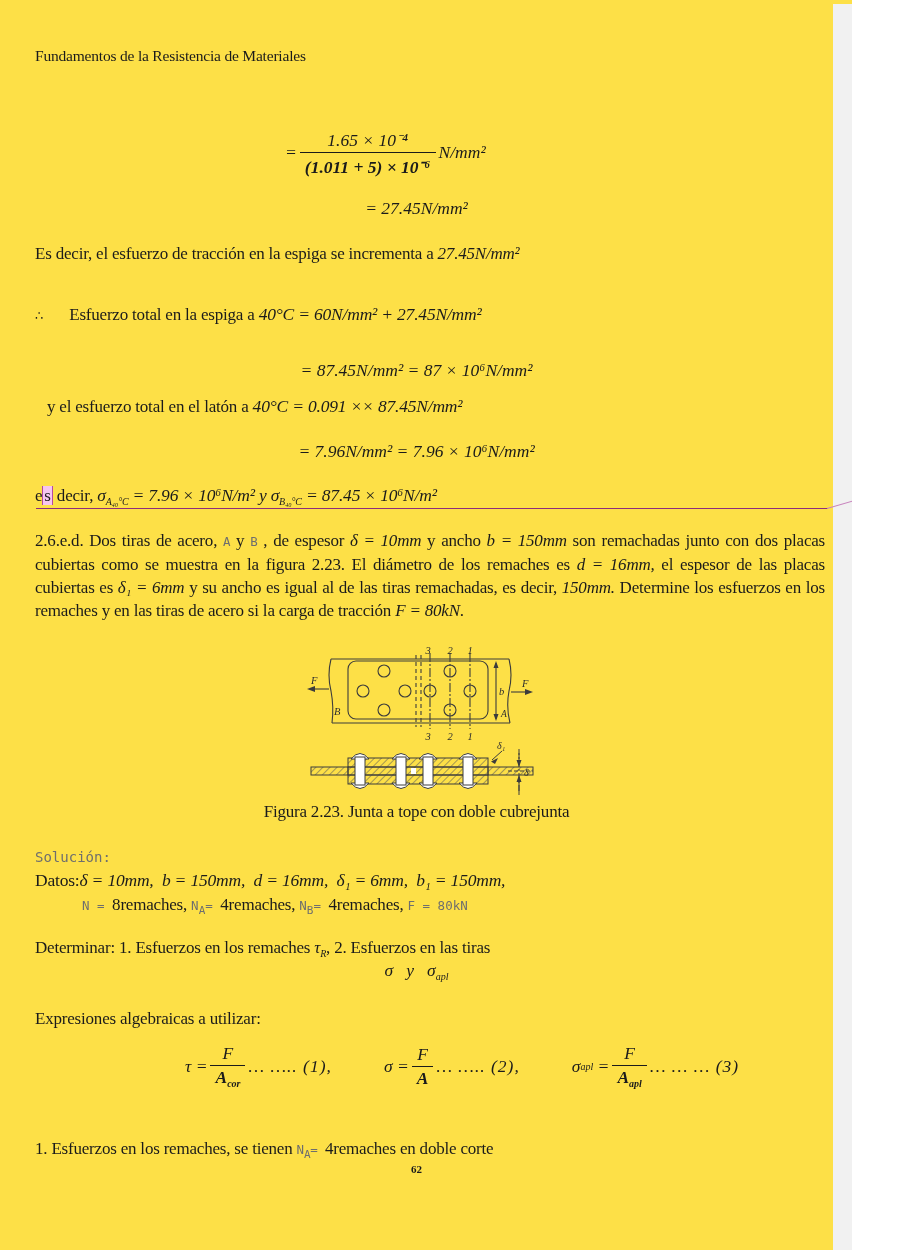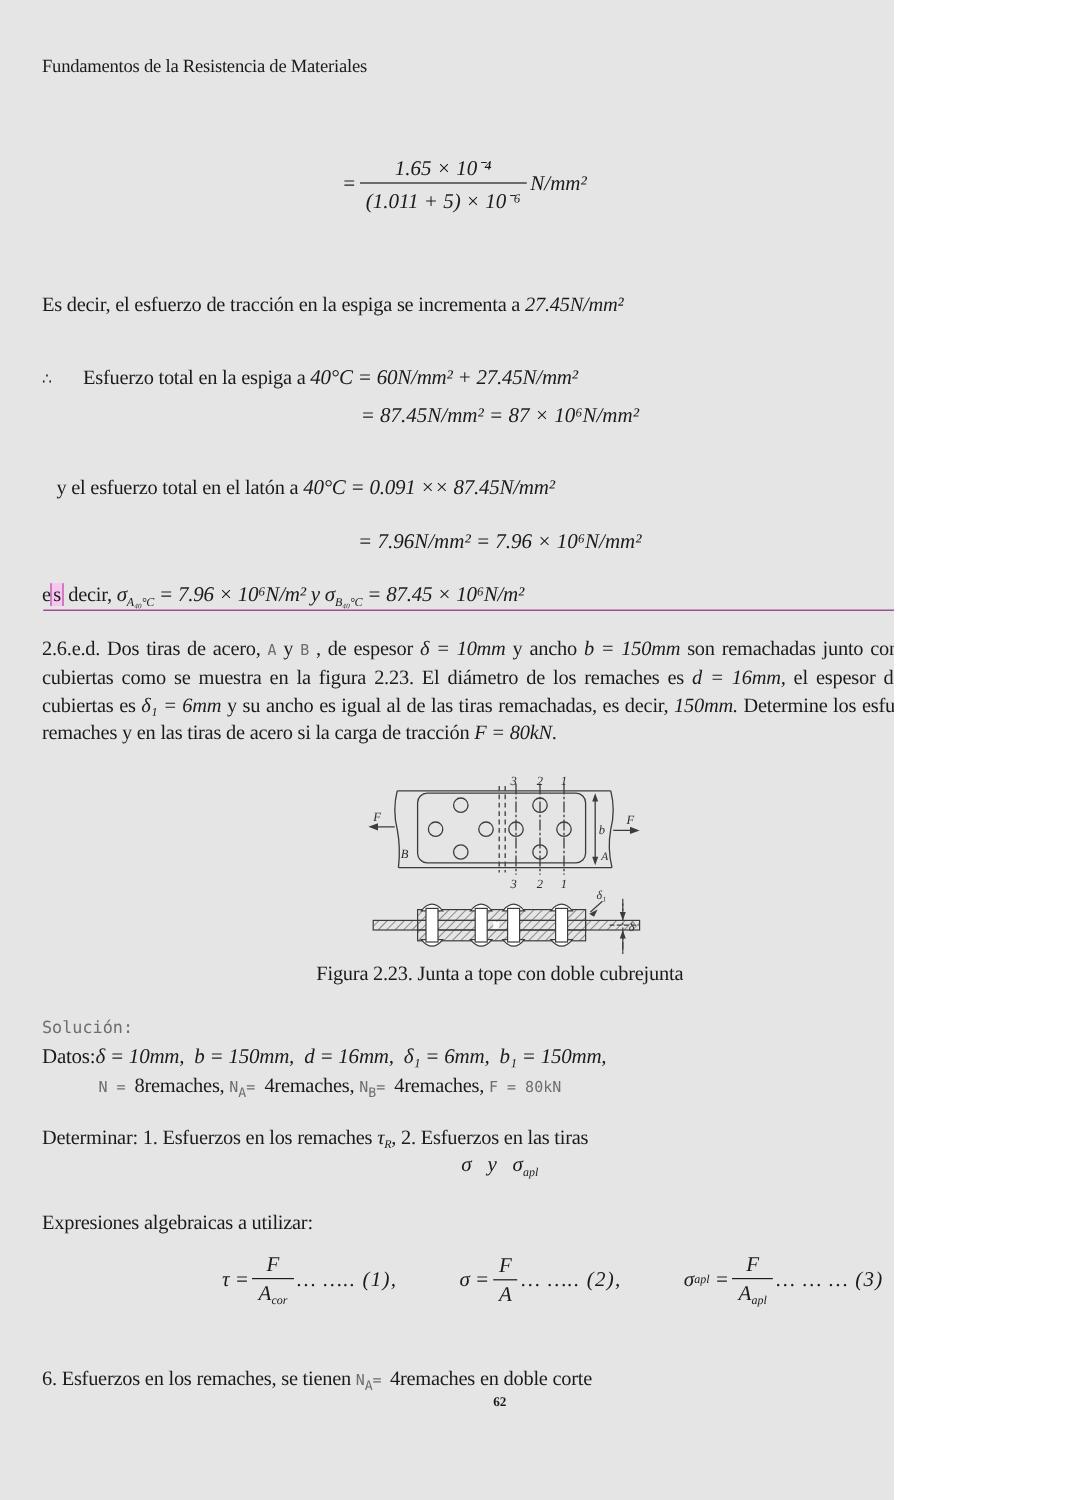--- a/index.html
+++ b/index.html
@@ -1,28 +1,28 @@
 <!DOCTYPE html>
 <html><head>
 <meta charset="utf-8">
 <style>
   html,body{margin:0;padding:0;}
   body{width:900px;height:1250px;overflow:hidden;background:#fff;
        font-family:"Liberation Serif",serif;color:#1b1b1b;}
-  #page{position:relative;width:745px;height:1250px;background:#e5e5e5;overflow:hidden;}
+  #page{position:relative;width:852px;height:1250px;background:#fde047;overflow:hidden;}
   [data-bind]{white-space:pre-wrap;}
   .abs{position:absolute;}
   .serif{font-family:"Liberation Serif",serif;font-size:17px;letter-spacing:-0.2px;}
   .m{font-style:italic;}
   .mono{font-family:"DejaVu Sans Mono",monospace;font-size:12.5px;color:#6e6e6e;font-style:normal;}
   sub,.sub{font-size:11px;vertical-align:-4px;font-style:italic;}
   .sub2{font-size:10px;vertical-align:-4px;font-style:italic;text-align:center;}
   .frac{display:inline-block;text-align:center;vertical-align:middle;margin:0 3px;}
   .frac .num{display:block;border-bottom:1.2px solid #1b1b1b;padding:0 5px 1px 5px;}
-  .frac .den{display:block;padding:1px 5px 0 5px;}
+  .frac .den{display:block;padding:1px 5px 0 5px;font-weight:bold;}
   .eq{font-size:17.5px;}
   .center-row{left:0;width:833px;text-align:center;}
   .gray-strip{left:833px;top:4px;width:67px;height:1246px;background:#f1f1f1;}
   .hl{background:#f6c6ef;border-left:1.3px solid #b54aa0;border-right:1.3px solid #b54aa0;padding:0 1px;}
   .c-underline{left:36px;top:508px;width:792px;height:0;border-top:1.6px solid #8e2d7a;}
   .c-leader{left:827px;top:508px;width:44px;height:0;border-top:1.2px solid #c883bd;
             transform:rotate(-16deg);transform-origin:left center;}
   .balloon{left:868px;top:483px;width:70px;height:20px;background:#fbd7f8;
            border:2px solid #b54aa0;border-radius:7px;padding:3px 0 3px 8px;
            font-family:"Liberation Sans",sans-serif;font-weight:bold;font-size:13.5px;color:#111;z-index:5;}
@@ -39,31 +39,32 @@
   <div class="abs serif" style="left:35px;top:47px;font-size:15.5px;" data-bind="header.title">Fundamentos de la Resistencia de Materiales</div>
 
   <div class="abs eq m" style="left:285px;top:127px;display:flex;align-items:center;">
     <span data-bind="eq1.sign">=</span>
     <span class="frac">
       <span class="num" data-bind="eq1.numerator">1.65 × 10⁻⁴</span>
       <span class="den" data-bind="eq1.denominator">(1.011 + 5) × 10⁻⁶</span>
     </span>
     <span data-bind="eq1.unit">N/mm²</span>
   </div>
+  <div class="abs eq m center-row" style="top:198px;" data-bind="eq1.result">= 27.45N/mm²</div>
 
   <div class="abs serif" style="left:35px;top:244px;">
     <span data-bind="lines.incremento_pre">Es decir, el esfuerzo de tracción en la espiga se incrementa a </span><span class="m" data-bind="lines.incremento_val">27.45N/mm²</span>
   </div>
 
   <div class="abs serif" style="left:35px;top:304px;">
     <span style="font-size:13px;" data-bind="lines.therefore_sym">∴</span>
     <span style="display:inline-block;width:18px;"></span>
     <span data-bind="lines.espiga_pre">Esfuerzo total en la espiga a </span><span class="m eq" data-bind="lines.espiga_math">40°C = 60N/mm² + 27.45N/mm²</span>
   </div>
-  <div class="abs eq m center-row" style="top:336px;" data-bind="lines.espiga_result">= 87.45N/mm² = 87 × 10⁶N/mm²</div>
+  <div class="abs eq m center-row" style="top:360px;" data-bind="lines.espiga_result">= 87.45N/mm² = 87 × 10⁶N/mm²</div>
 
   <div class="abs serif" style="left:47px;top:396px;font-family:Liberation Serif, serif;">
     <span data-bind="lines.laton_pre">y el esfuerzo total en el latón a </span><span class="m eq" data-bind="lines.laton_math">40°C = 0.091 ×× 87.45N/mm²</span>
   </div>
   <div class="abs eq m center-row" style="top:441px;" data-bind="lines.laton_result">= 7.96N/mm² = 7.96 × 10⁶N/mm²</div>
 
   <div class="abs serif" style="left:35px;top:485px;">
     <span data-bind="lines.decir_e">e</span><span class="hl" data-bind="lines.decir_s">s</span><span data-bind="lines.decir_mid"> decir, </span><span class="m eq" data-bind="lines.sigma1">σ</span><span class="sub2" data-bind="lines.sigma1_sub">A₄₀°C</span><span class="m eq" data-bind="lines.decir_eq1"> = 7.96 × 10⁶N/m² y </span><span class="m eq" data-bind="lines.sigma2">σ</span><span class="sub2" data-bind="lines.sigma2_sub">B₄₀°C</span><span class="m eq" data-bind="lines.decir_eq2"> = 87.45 × 10⁶N/m²</span>
   </div>
   <div class="abs c-underline"></div>
@@ -210,18 +211,18 @@
         <span data-bind="expressions.f3_eq"> =</span>
       <span class="frac">
         <span class="num" data-bind="expressions.f3_num">F</span>
         <span class="den"><span data-bind="expressions.f3_den">A</span><span class="sub2" data-bind="expressions.f3_den_sub">apl</span></span>
       </span>
       <span class="dots" data-bind="expressions.f3_tail">… … … (3)</span>
     </span>
   </div>
 
   <div class="abs serif" style="left:35px;top:1139px;">
-    <span data-bind="step1.pre">6. Esfuerzos en los remaches, se tienen </span><span class="mono" data-bind="step1.nA">N</span><span class="mono sub" style="font-style:normal;" data-bind="step1.nA_sub">A</span><span class="mono" data-bind="step1.nA_eq">= </span><span data-bind="step1.post">4remaches en doble corte</span>
+    <span data-bind="step1.pre">1. Esfuerzos en los remaches, se tienen </span><span class="mono" data-bind="step1.nA">N</span><span class="mono sub" style="font-style:normal;" data-bind="step1.nA_sub">A</span><span class="mono" data-bind="step1.nA_eq">= </span><span data-bind="step1.post">4remaches en doble corte</span>
   </div>
 
   <div class="abs center-row" style="top:1163px;font-weight:bold;font-size:11px;" data-bind="footer.page_number">62</div>
 
 </div>
 
 </body></html>

